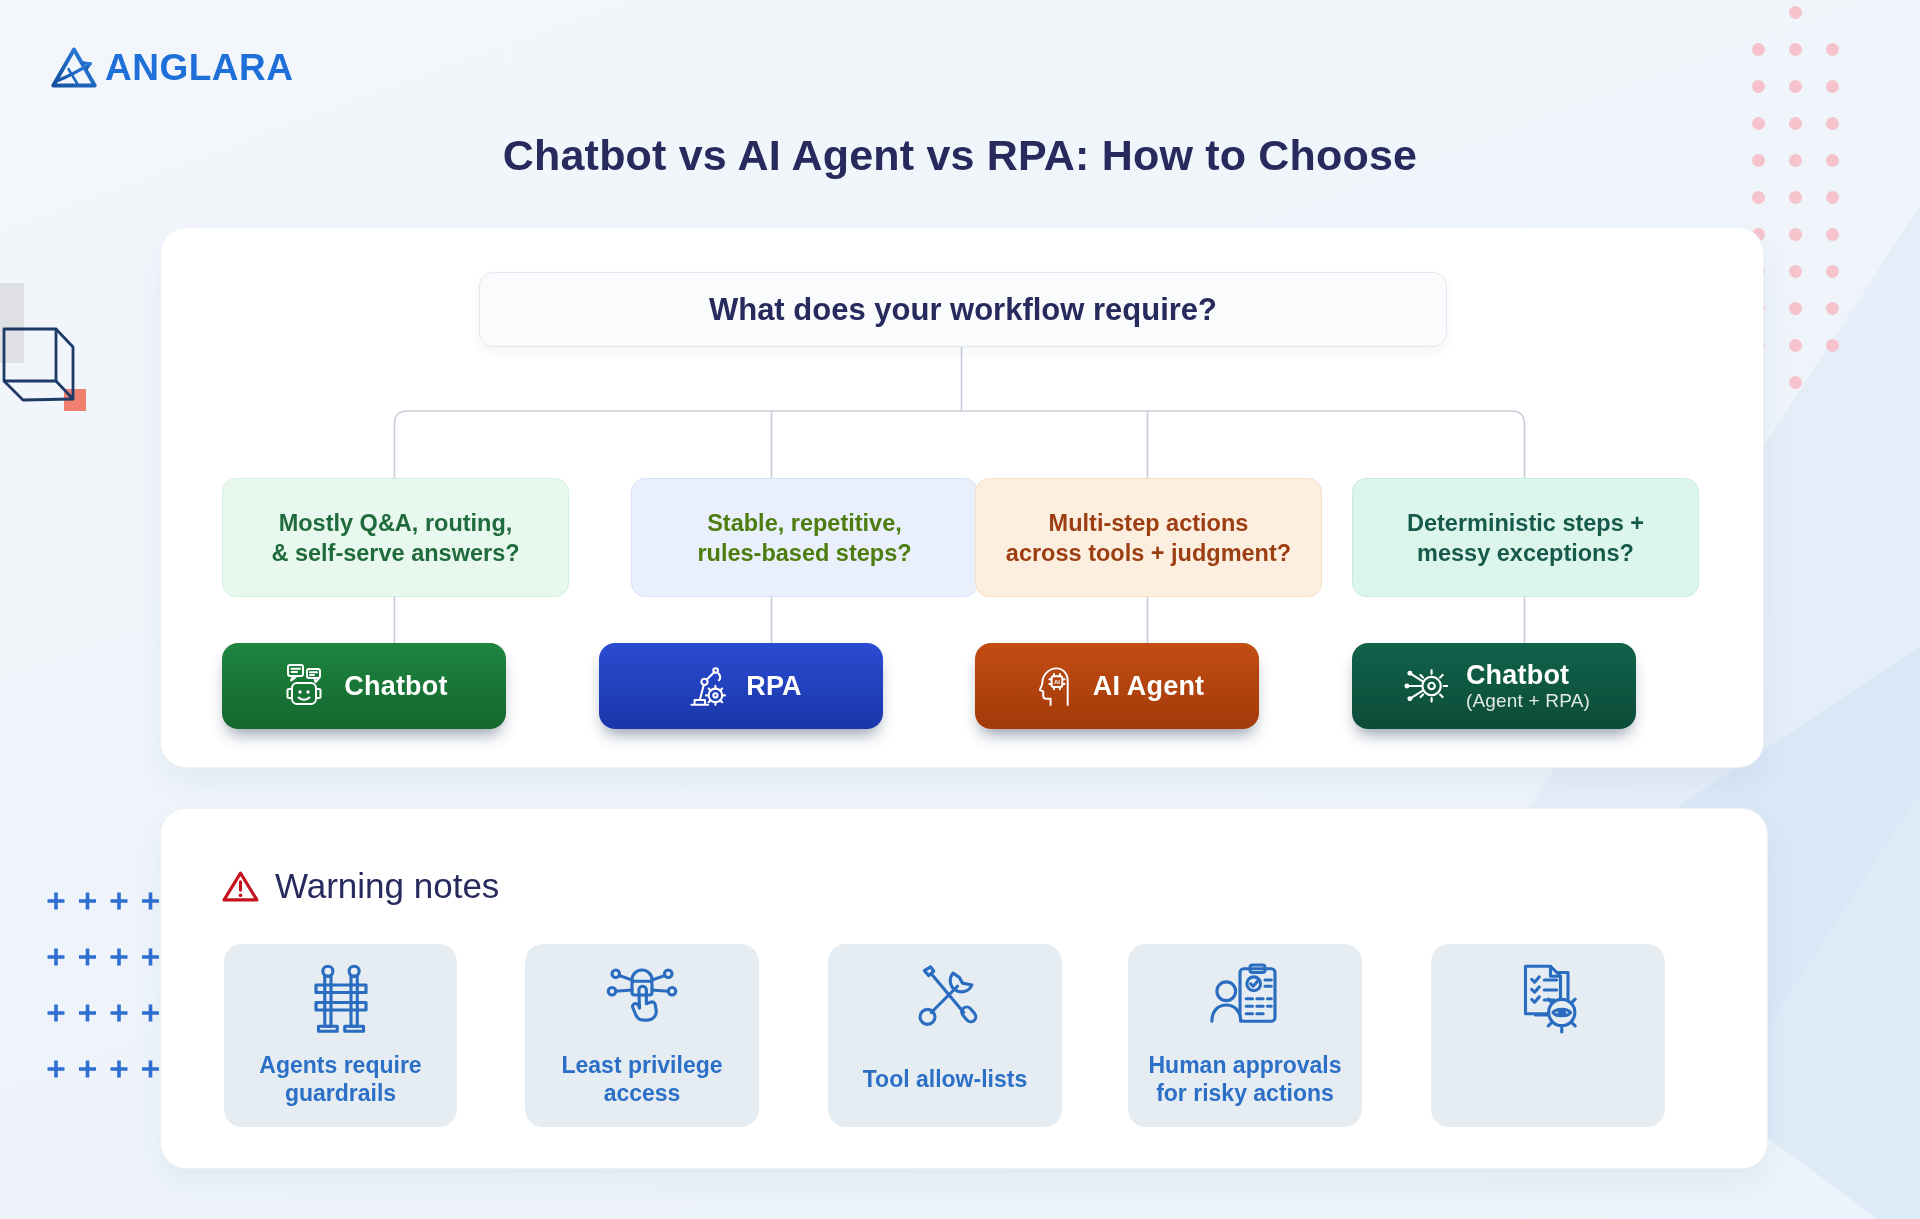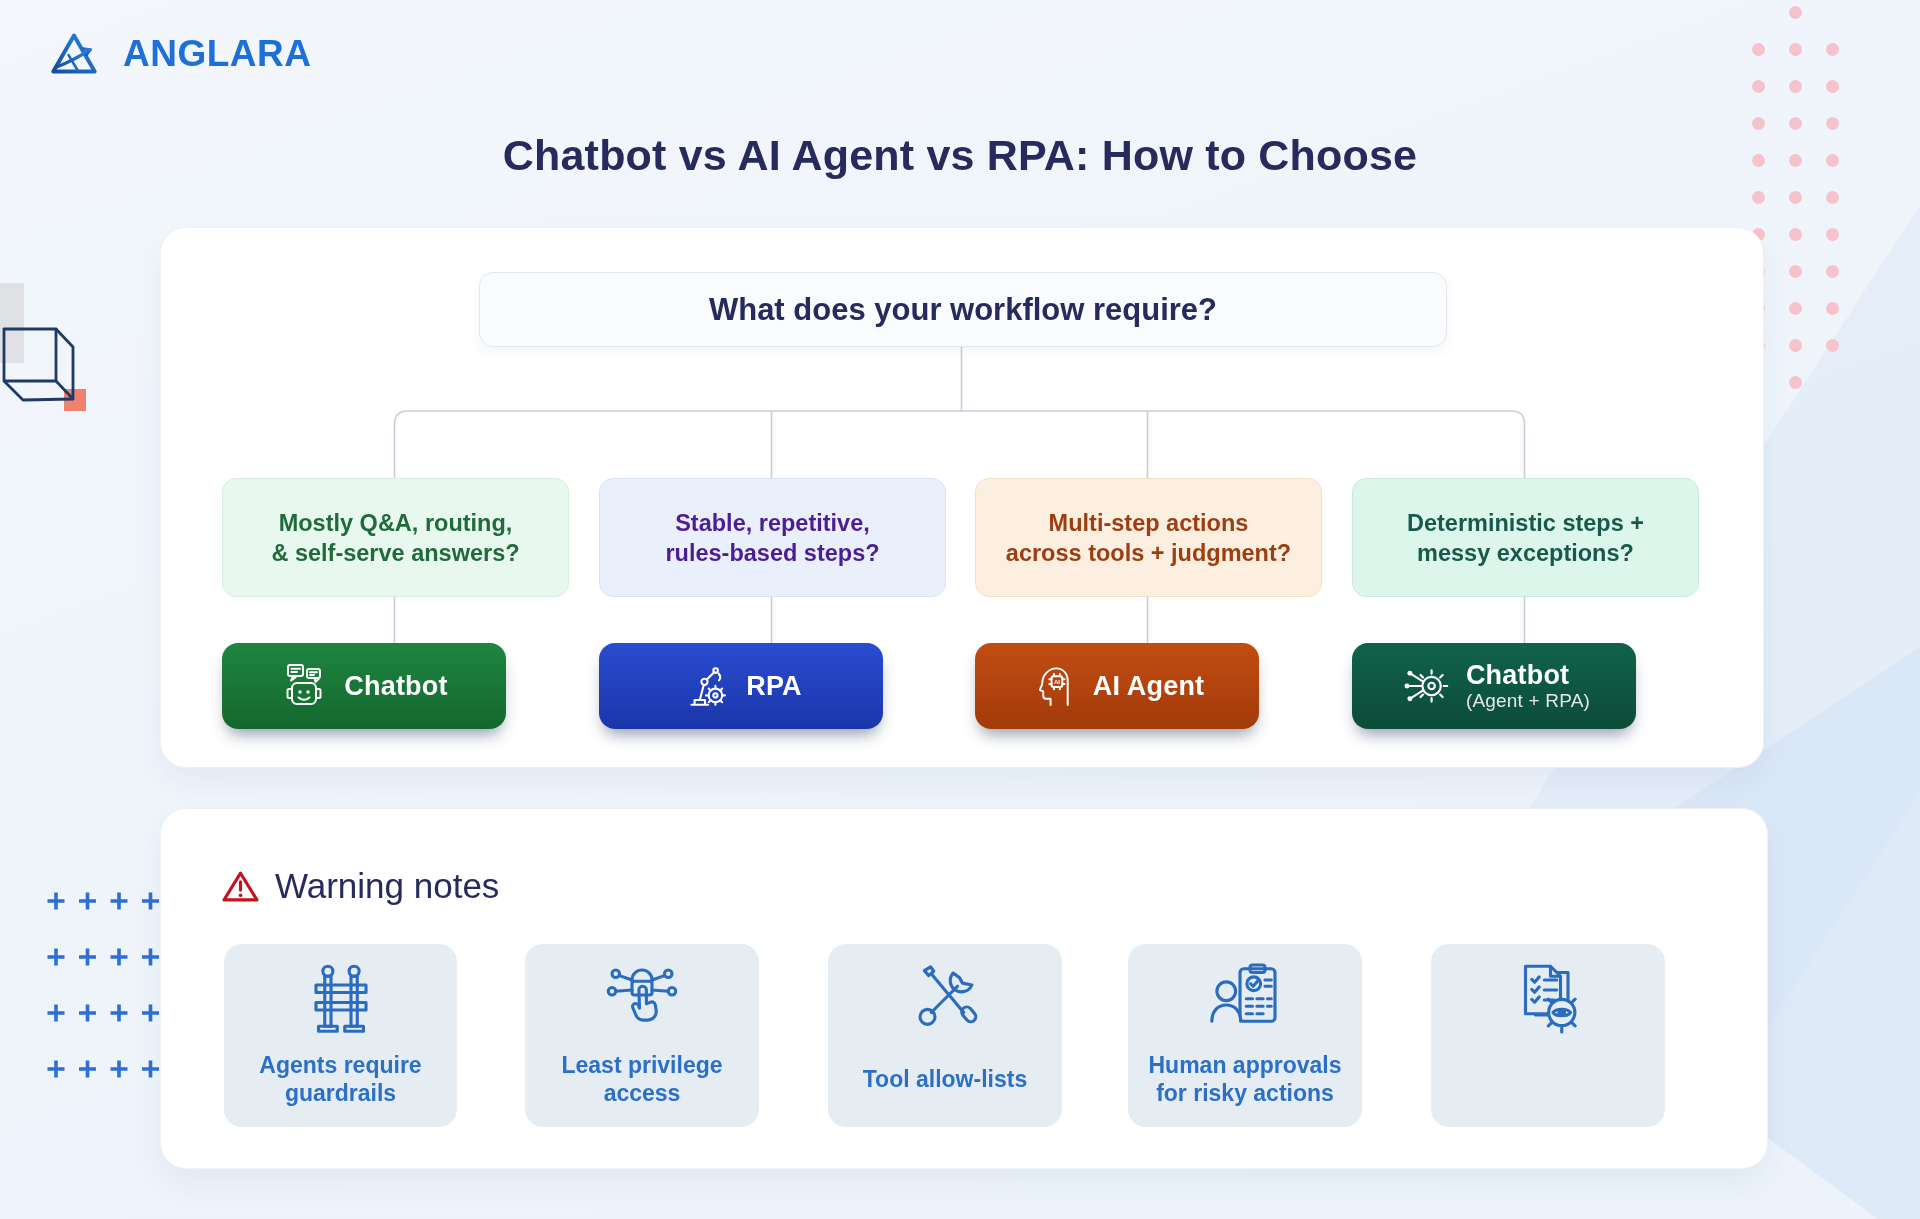--- a/index.html
+++ b/index.html
@@ -15,21 +15,21 @@
     background:rgba(203,221,244,.42);clip-path:polygon(50% 0,100% 100%,0 78%);
     transform:rotate(24deg);}
   .bg-shape2{left:1740px;top:40px;width:320px;height:980px;
     background:rgba(209,225,246,.30);transform:rotate(33deg);}
   .dots-grid{position:absolute;left:1752px;top:6px;z-index:0;
     display:grid;grid-template-columns:repeat(3,13px);column-gap:24px;row-gap:24px;}
   .dot{width:13px;height:13px;border-radius:50%;background:#F6C2CB;}
   .cube-wrap{position:absolute;left:-12px;top:280px;z-index:0;}
   .plus-wrap{position:absolute;left:38px;top:884px;z-index:0;}
   
-  .logo{position:absolute;left:50px;top:32px;display:flex;align-items:center;gap:25px;z-index:3;cursor:pointer;}
+  .logo{position:absolute;left:50px;top:46px;display:flex;align-items:center;gap:7px;z-index:3;cursor:pointer;}
   .logo-text{font-size:37px;font-weight:800;letter-spacing:.5px;color:#1E6FD8;}
   .page-title{position:absolute;left:0;top:131px;width:1920px;text-align:center;
     font-size:43px;font-weight:700;color:#262A5C;z-index:3;letter-spacing:.2px;}
   
   .panel{position:absolute;background:#ffffff;border:1px solid #eef1f6;border-radius:26px;
     box-shadow:0 14px 30px rgba(40,70,130,.06);z-index:1;}
   .flow-panel{left:160px;top:227px;width:1602px;height:539px;}
   .warn-panel{left:160px;top:808px;width:1606px;height:359px;}
   
   .connectors{position:absolute;left:0;top:0;width:1920px;height:1219px;z-index:2;pointer-events:none;}
@@ -153,21 +153,21 @@
 </svg>
 
 <div class="root-q">
   <span>What does your workflow require?</span>
 </div>
 
 <div class="qnode b0" style="background: rgb(233, 248, 239); border-color: rgb(211, 239, 223); color: rgb(31, 107, 59);">
   <span>Mostly Q&amp;A, routing,</span>
   <span>&amp; self-serve answers?</span>
 </div>
-<div class="qnode b1" style="background: rgb(233, 240, 251); border-color: rgb(215, 226, 248); color: #4c1d95;">
+<div class="qnode b1" style="background: rgb(233, 240, 251); border-color: rgb(215, 226, 248); color: #4d7c0f; margin-left: 32px;">
   <span>Stable, repetitive,</span>
   <span>rules-based steps?</span>
 </div>
 <div class="qnode b2" style="background: rgb(252, 239, 223); border-color: rgb(246, 223, 197); color: rgb(156, 61, 18);">
   <span>Multi-step actions</span>
   <span>across tools + judgment?</span>
 </div>
 <div class="qnode b3" style="background: rgb(221, 246, 236); border-color: rgb(201, 235, 223); color: rgb(23, 90, 76);">
   <span>Deterministic steps +</span>
   <span>messy exceptions?</span>

